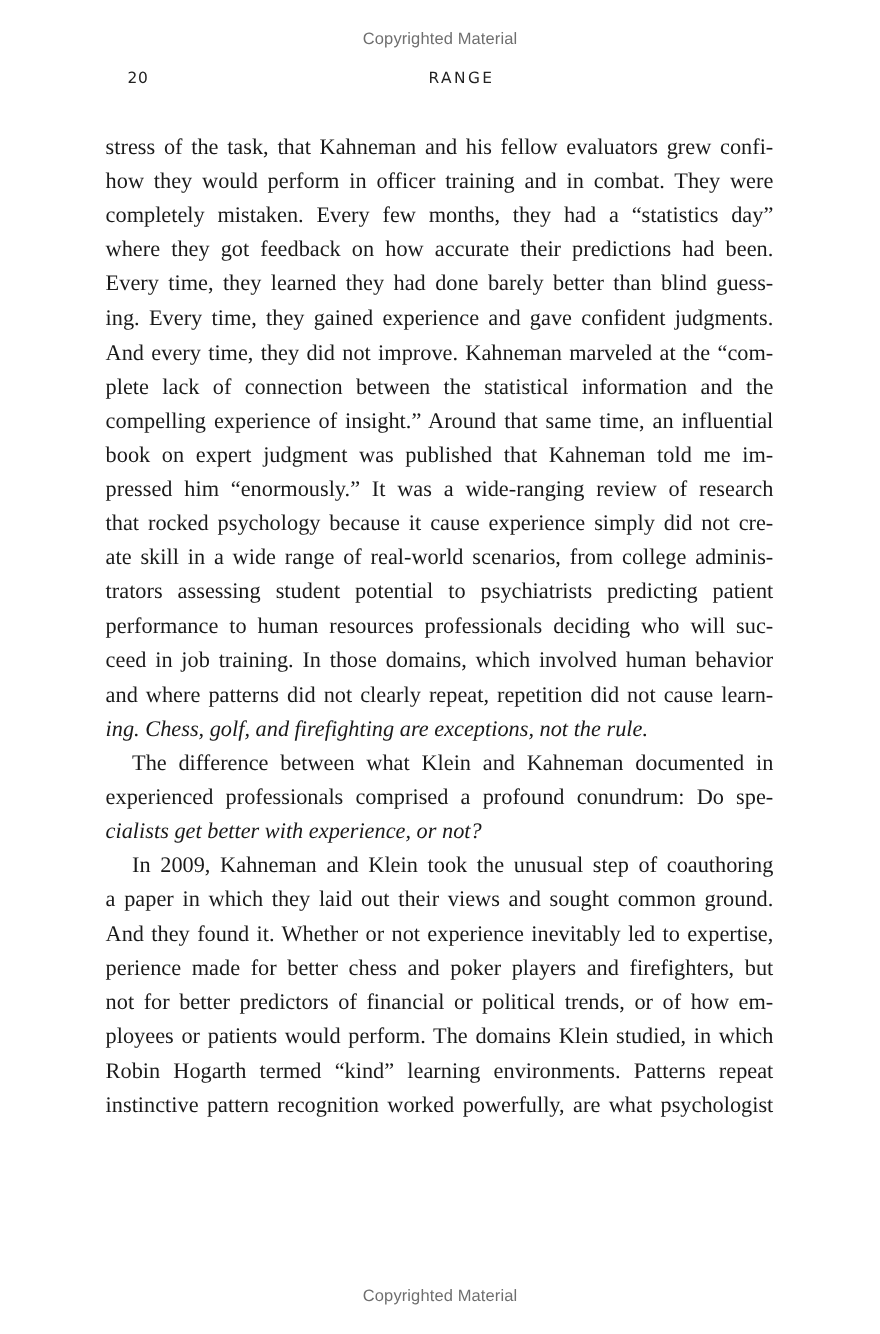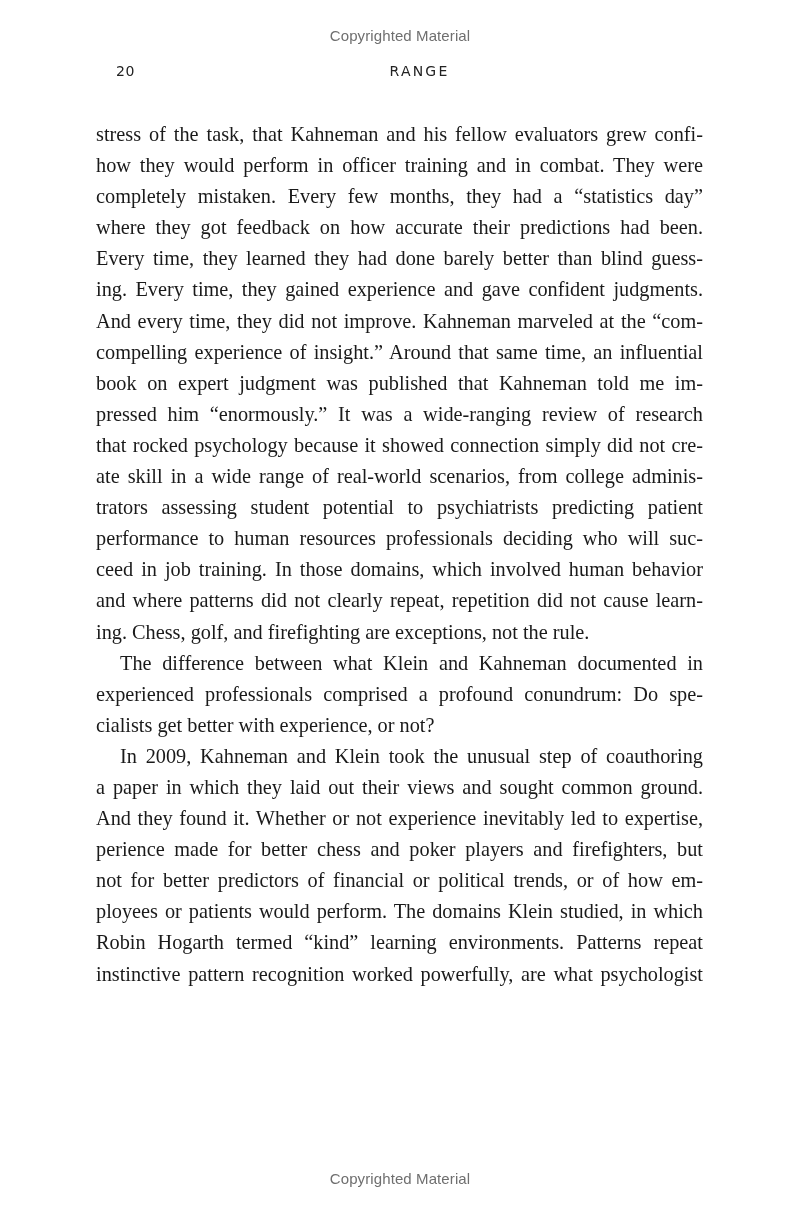--- a/index.html
+++ b/index.html
@@ -62,20 +62,21 @@
   }
   .line {
     display: block;
     white-space: nowrap;
     text-align: justify;
     text-align-last: justify;
     height: 31.1px;
   }
   .line.last {
     text-align-last: left;
+    font-style: italic;
   }
   .line.indent {
     text-indent: 24px;
   }
 </style>
 </head>
 <body>
 
 <div class="watermark wm-top">Copyrighted Material</div>
 
@@ -85,24 +86,25 @@
 </div>
 
 <div class="body-text" id="body-text">
     <span class="line">stress of the task, that Kahneman and his fellow evaluators grew confi-</span>
     <span class="line">how they would perform in officer training and in combat. They were</span>
     <span class="line">completely mistaken. Every few months, they had a “statistics day”</span>
     <span class="line">where they got feedback on how accurate their predictions had been.</span>
     <span class="line">Every time, they learned they had done barely better than blind guess-</span>
     <span class="line">ing. Every time, they gained experience and gave confident judgments.</span>
     <span class="line">And every time, they did not improve. Kahneman marveled at the “com-</span>
+    <span class="line">plete lack of connection between the statistical information and the</span>
     <span class="line">compelling experience of insight.” Around that same time, an influential</span>
     <span class="line">book on expert judgment was published that Kahneman told me im-</span>
     <span class="line">pressed him “enormously.” It was a wide-ranging review of research</span>
-    <span class="line">that rocked psychology because it showed connection simply did not cre-</span>
+    <span class="line">that rocked psychology because it cause experience simply did not cre-</span>
     <span class="line">ate skill in a wide range of real-world scenarios, from college adminis-</span>
     <span class="line">trators assessing student potential to psychiatrists predicting patient</span>
     <span class="line">performance to human resources professionals deciding who will suc-</span>
     <span class="line">ceed in job training. In those domains, which involved human behavior</span>
     <span class="line">and where patterns did not clearly repeat, repetition did not cause learn-</span>
     <span class="line last">ing. Chess, golf, and firefighting are exceptions, not the rule.</span>
     <span class="line indent">The difference between what Klein and Kahneman documented in</span>
     <span class="line">experienced professionals comprised a profound conundrum: Do spe-</span>
     <span class="line last">cialists get better with experience, or not?</span>
     <span class="line indent">In 2009, Kahneman and Klein took the unusual step of coauthoring</span>

